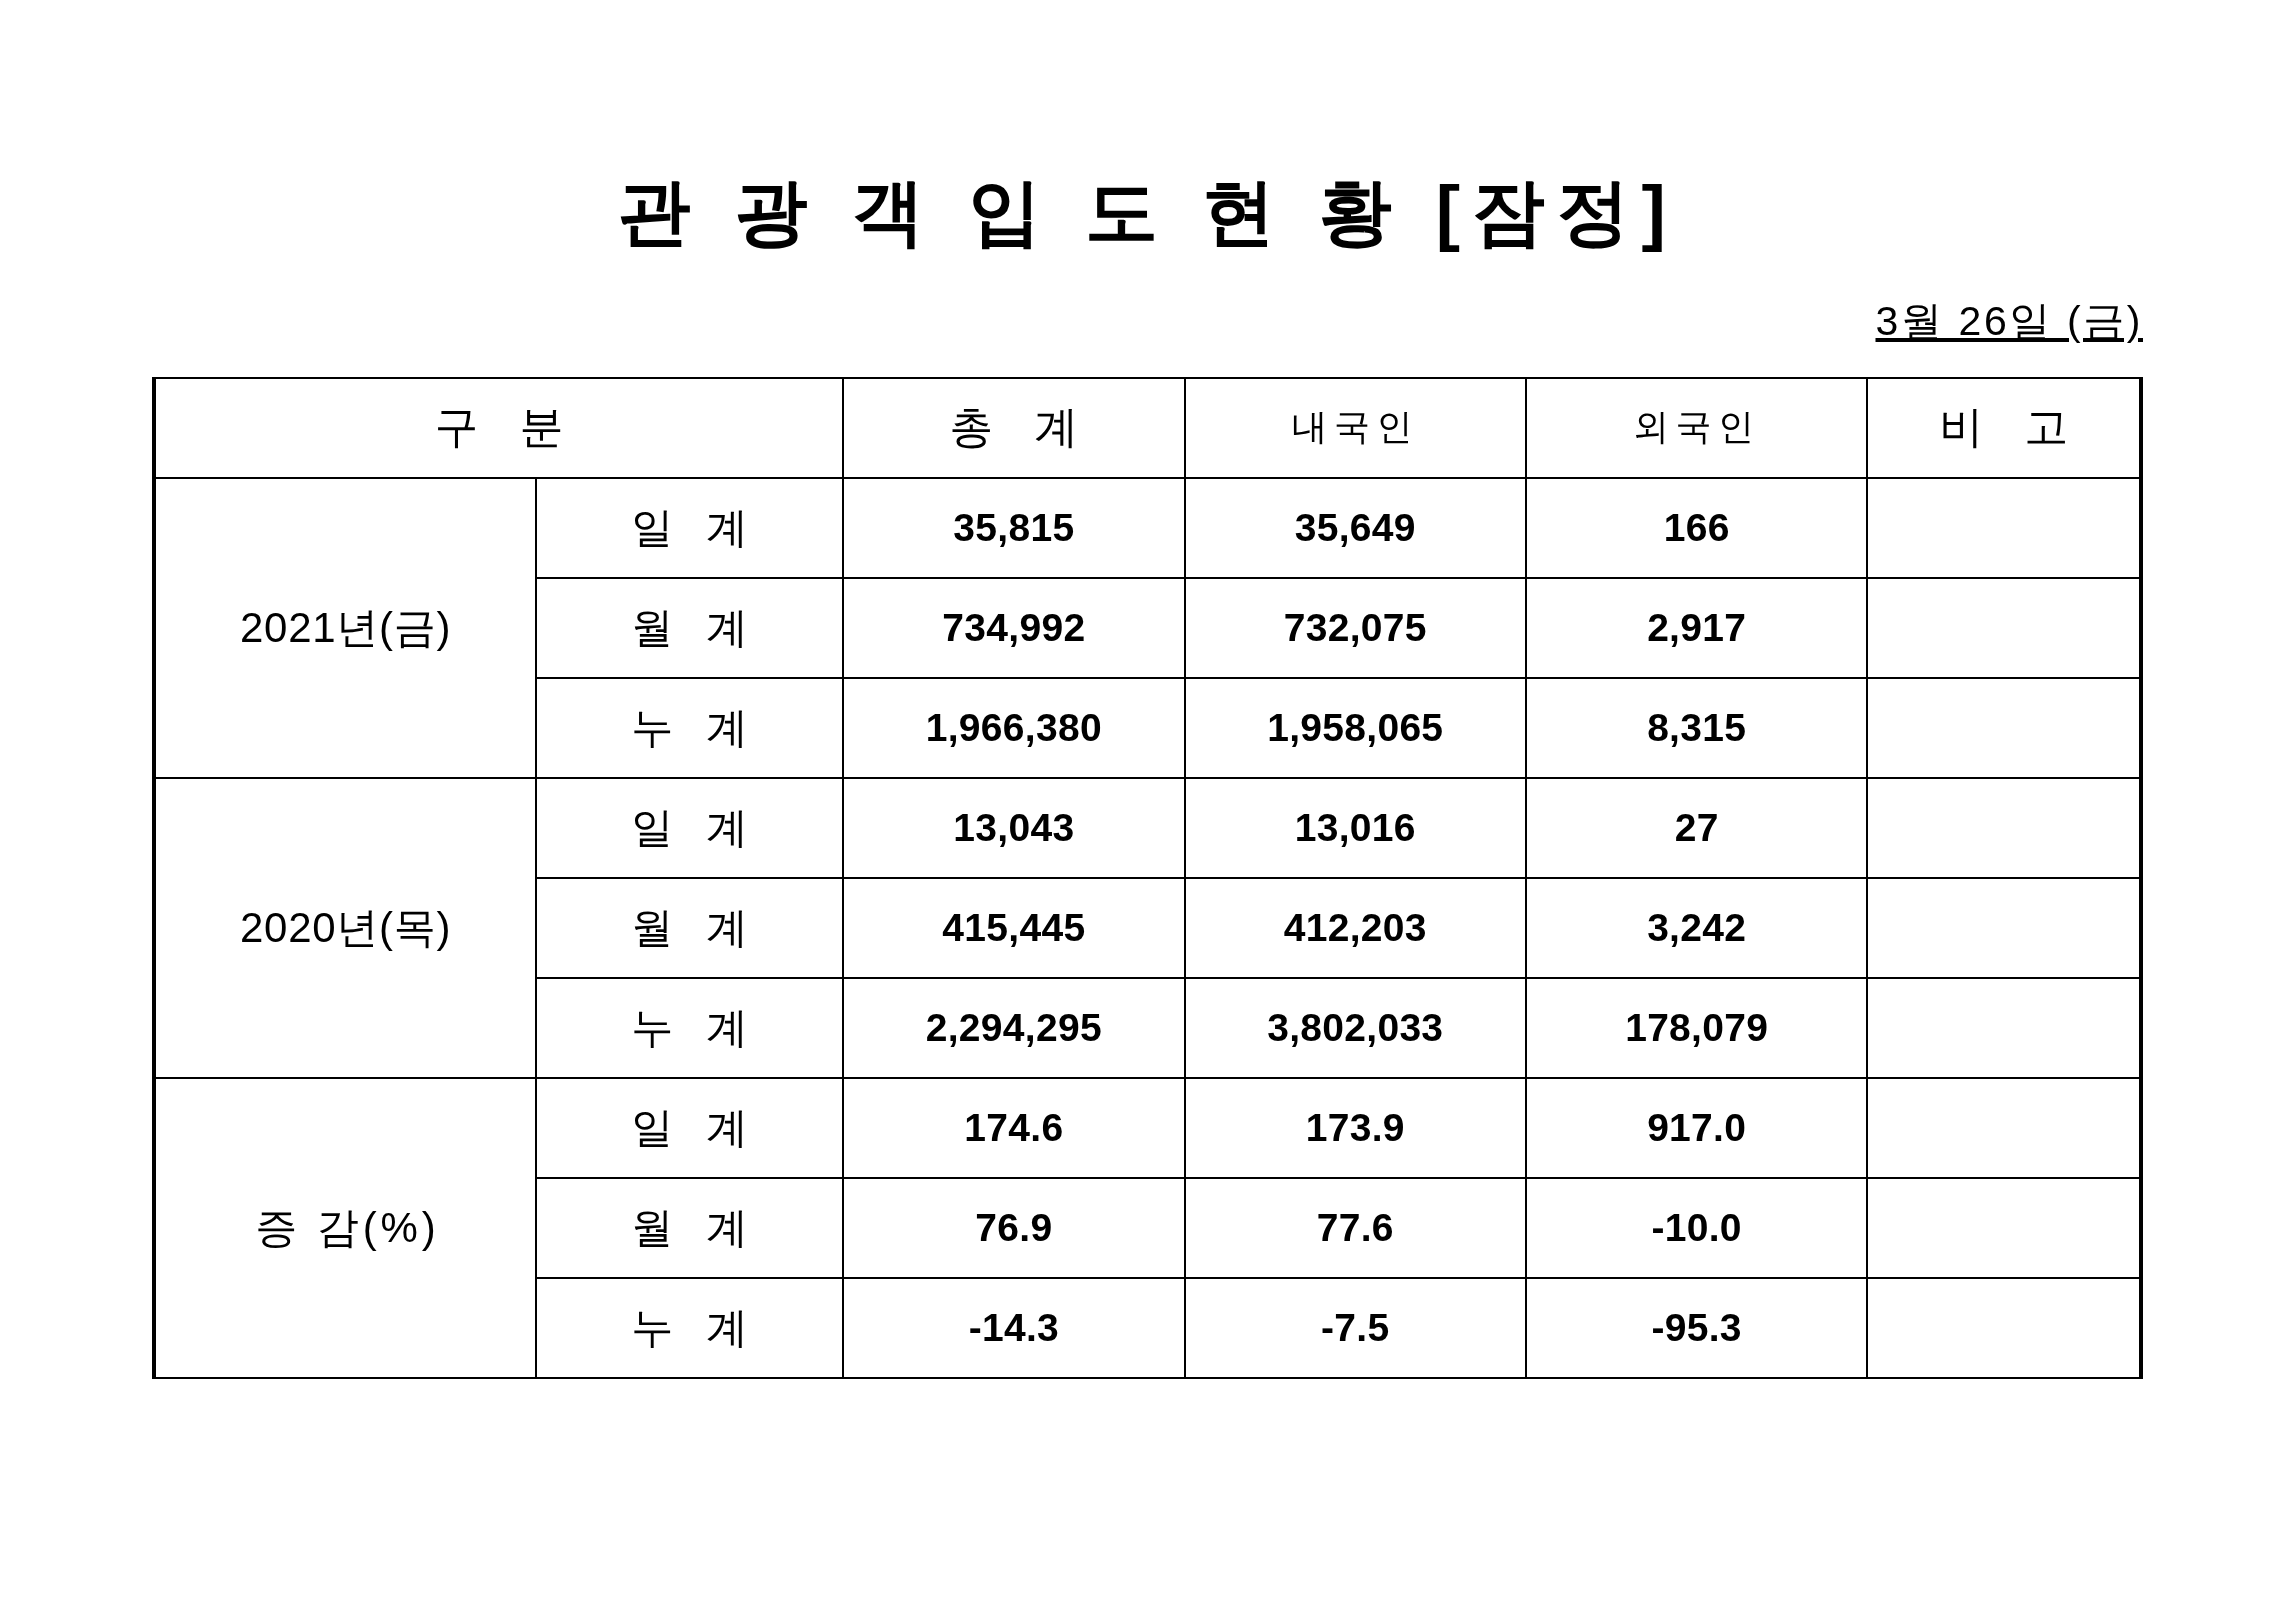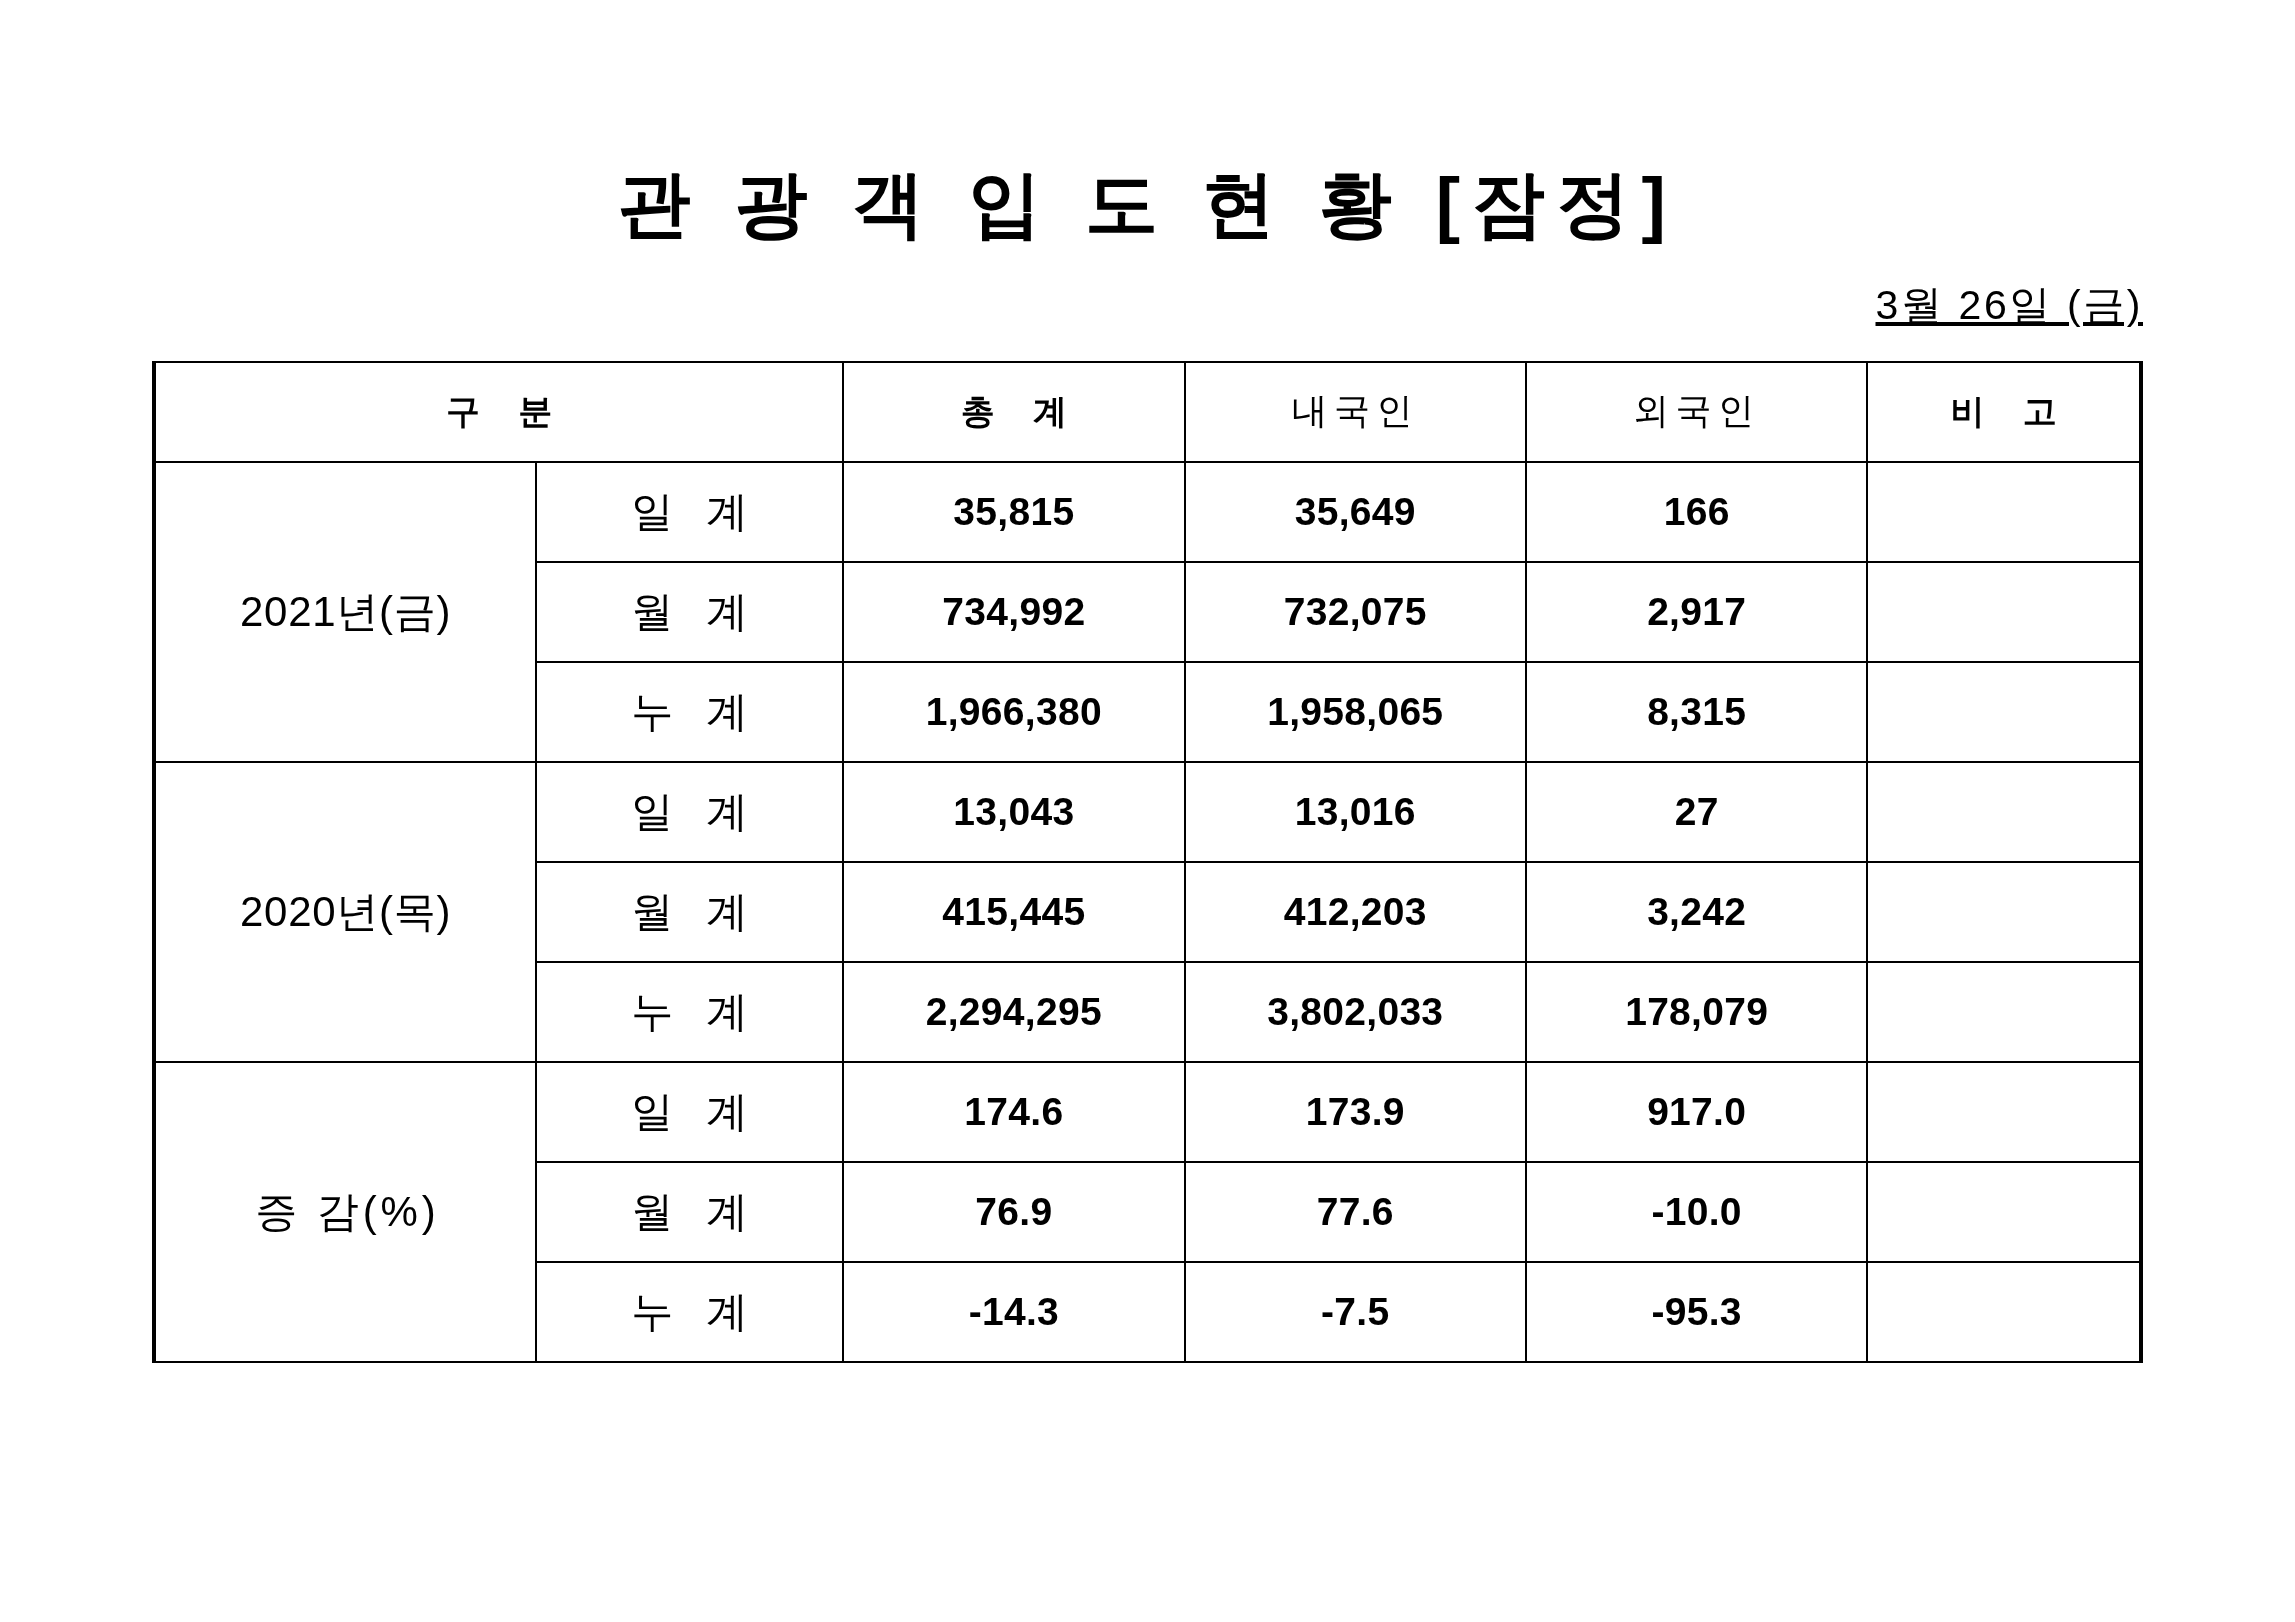--- a/index.html
+++ b/index.html
@@ -19,21 +19,21 @@
     width: 2295px;
     height: 1623px;
     box-sizing: border-box;
     padding: 0;
   }
   .doc-title {
     text-align: center;
     font-size: 73px;
     font-weight: 700;
     letter-spacing: 11.8px;
-    margin: 0;
+    margin: 8px;
     padding-top: 164px;
     line-height: 1.1;
     white-space: nowrap;
   }
   .doc-date {
     text-align: right;
     font-size: 41px;
     font-weight: 400;
     letter-spacing: 2.6px;
     padding-right: 152px;
@@ -66,22 +66,22 @@
   }
   .outer-right {
     border-right-width: 4.6px !important;
   }
   .hdr {
     font-size: 36px;
     font-weight: 400;
     letter-spacing: 6.5px;
   }
   .hdr-spaced {
-    font-size: 34px;
-    font-weight: 700;
+    font-size: 44px;
+    font-weight: 400;
     letter-spacing: 14.4px;
     text-indent: 14.4px;
   }
   .grp {
     font-size: 42px;
     font-weight: 400;
     letter-spacing: 0.7px;
     margin-top: 27px;
   }
   .grp-spaced {

